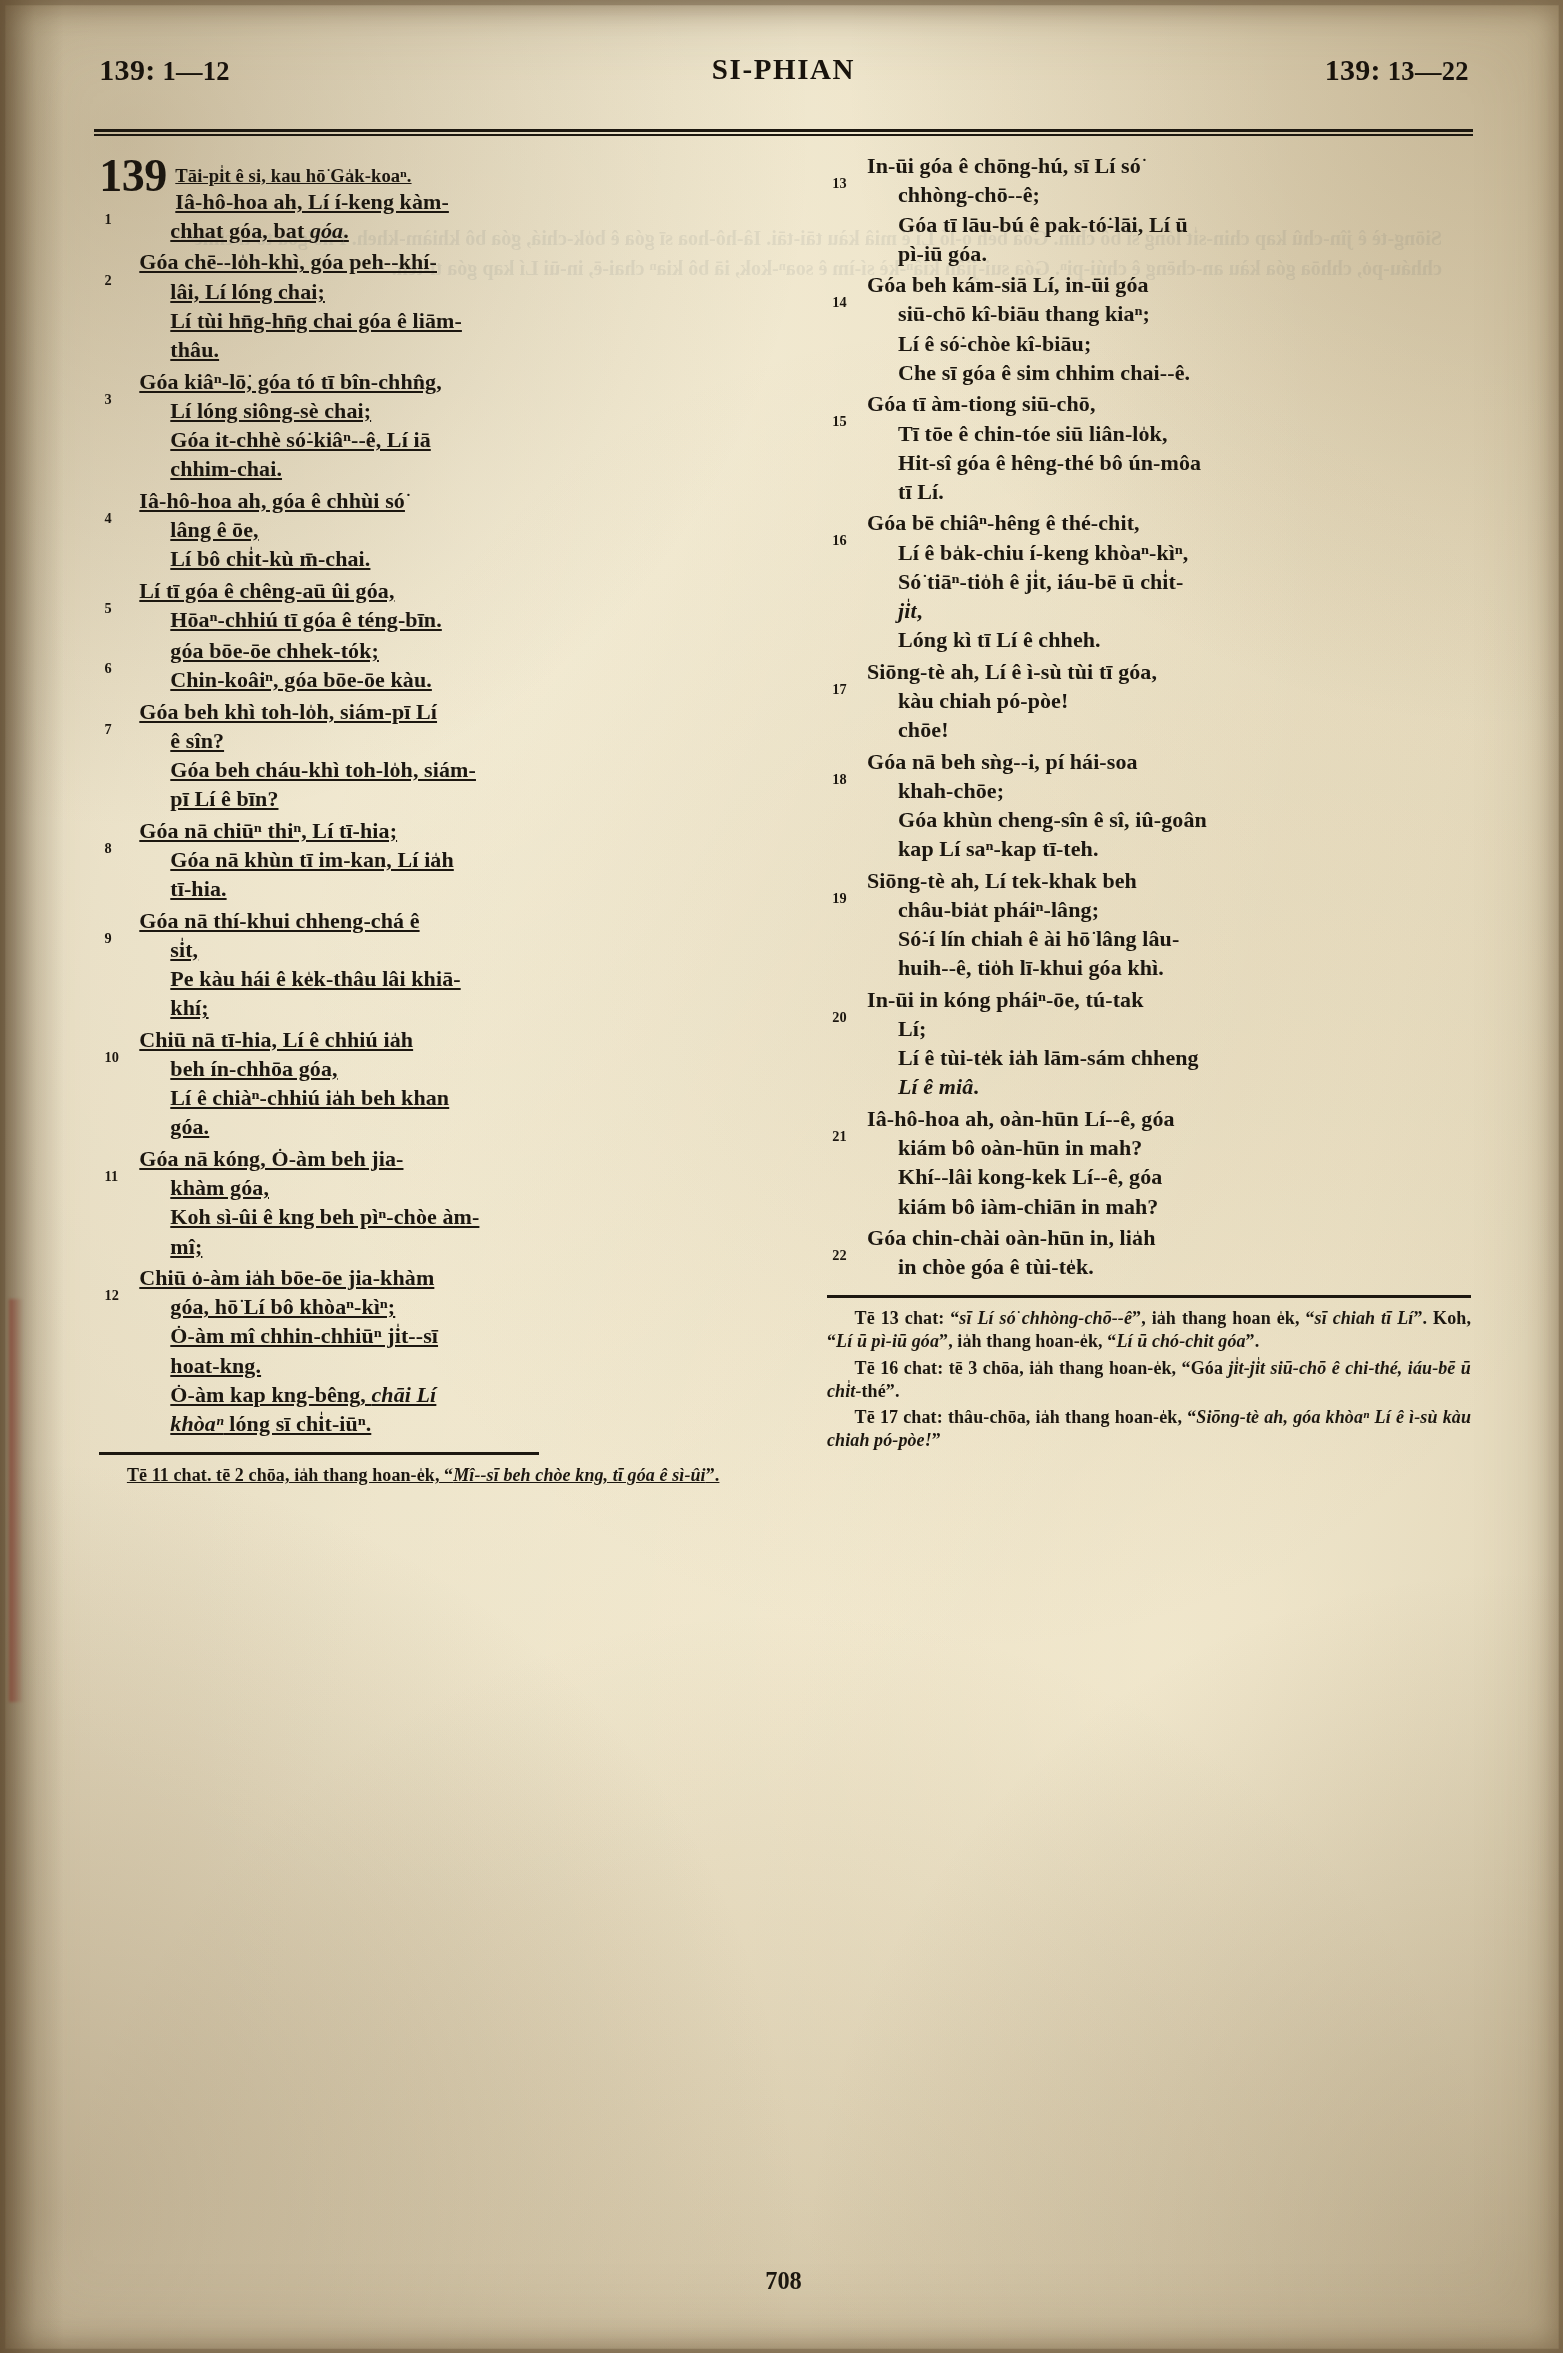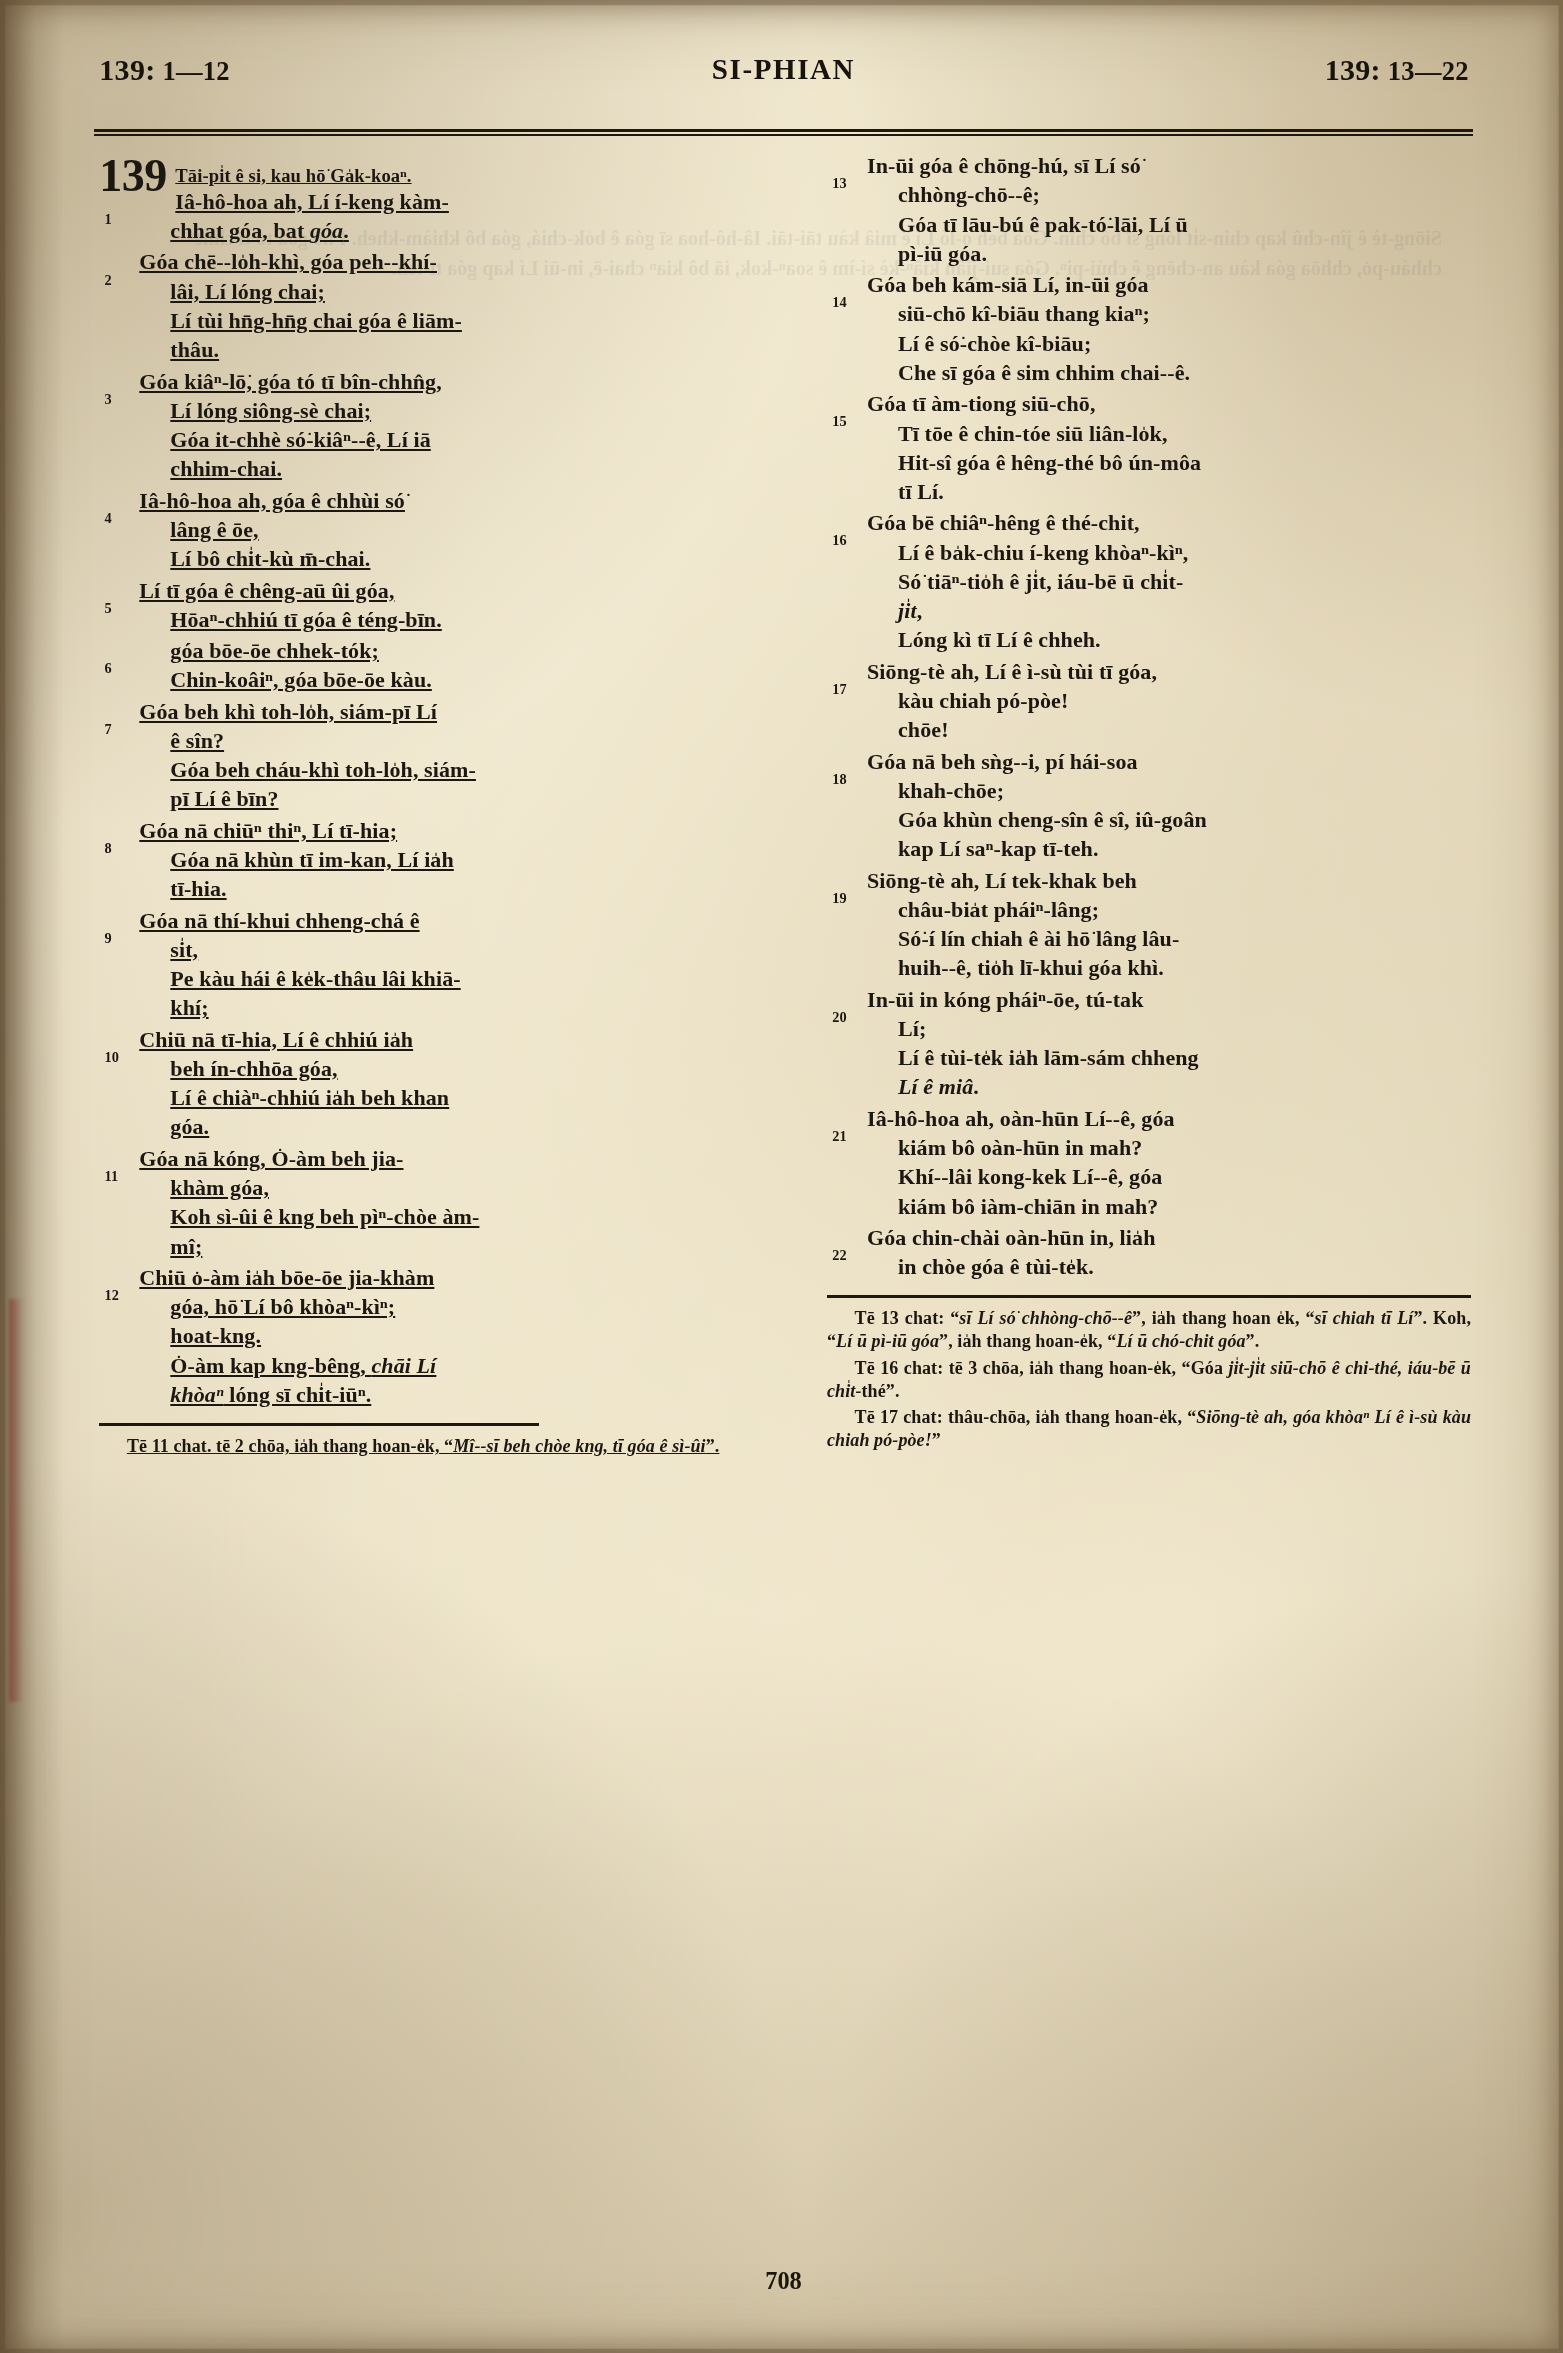--- a/index.html
+++ b/index.html
@@ -307,20 +307,21 @@
               <span class="vn">11</span>
               <span class="line">Góa nā kóng, O͘-àm beh jia-</span>
               <span class="line ind">khàm góa,</span>
               <span class="line ind">Koh sì-ûi ê kng beh pìⁿ-chòe àm-</span>
               <span class="line ind">mî;</span>
             </div>
             <div class="verse">
               <span class="vn">12</span>
               <span class="line">Chiū o͘-àm ia̍h bōe-ōe jia-khàm</span>
               <span class="line ind">góa, hō͘ Lí bô khòaⁿ-kìⁿ;</span>
+              <span class="line ind">O͘-àm mî chhin-chhiūⁿ ji̍t--sī</span>
               <span class="line ind">hoat-kng.</span>
               <span class="line ind">O͘-àm kap kng-bêng, <em>chāi Lí</em></span>
               <span class="line ind"><em>khòaⁿ</em> lóng sī chi̍t-iūⁿ.</span>
             </div>
           </div>
 
         <div class="fn-rule short"></div>
         <div class="footnotes" id="left-footnotes">
             <div class="fn">Tē 11 chat. tē 2 chōa, ia̍h thang hoan-e̍k, “<em>Mî--sī beh chòe kng, tī góa ê sì-ûi</em>”.</div>
           </div>

